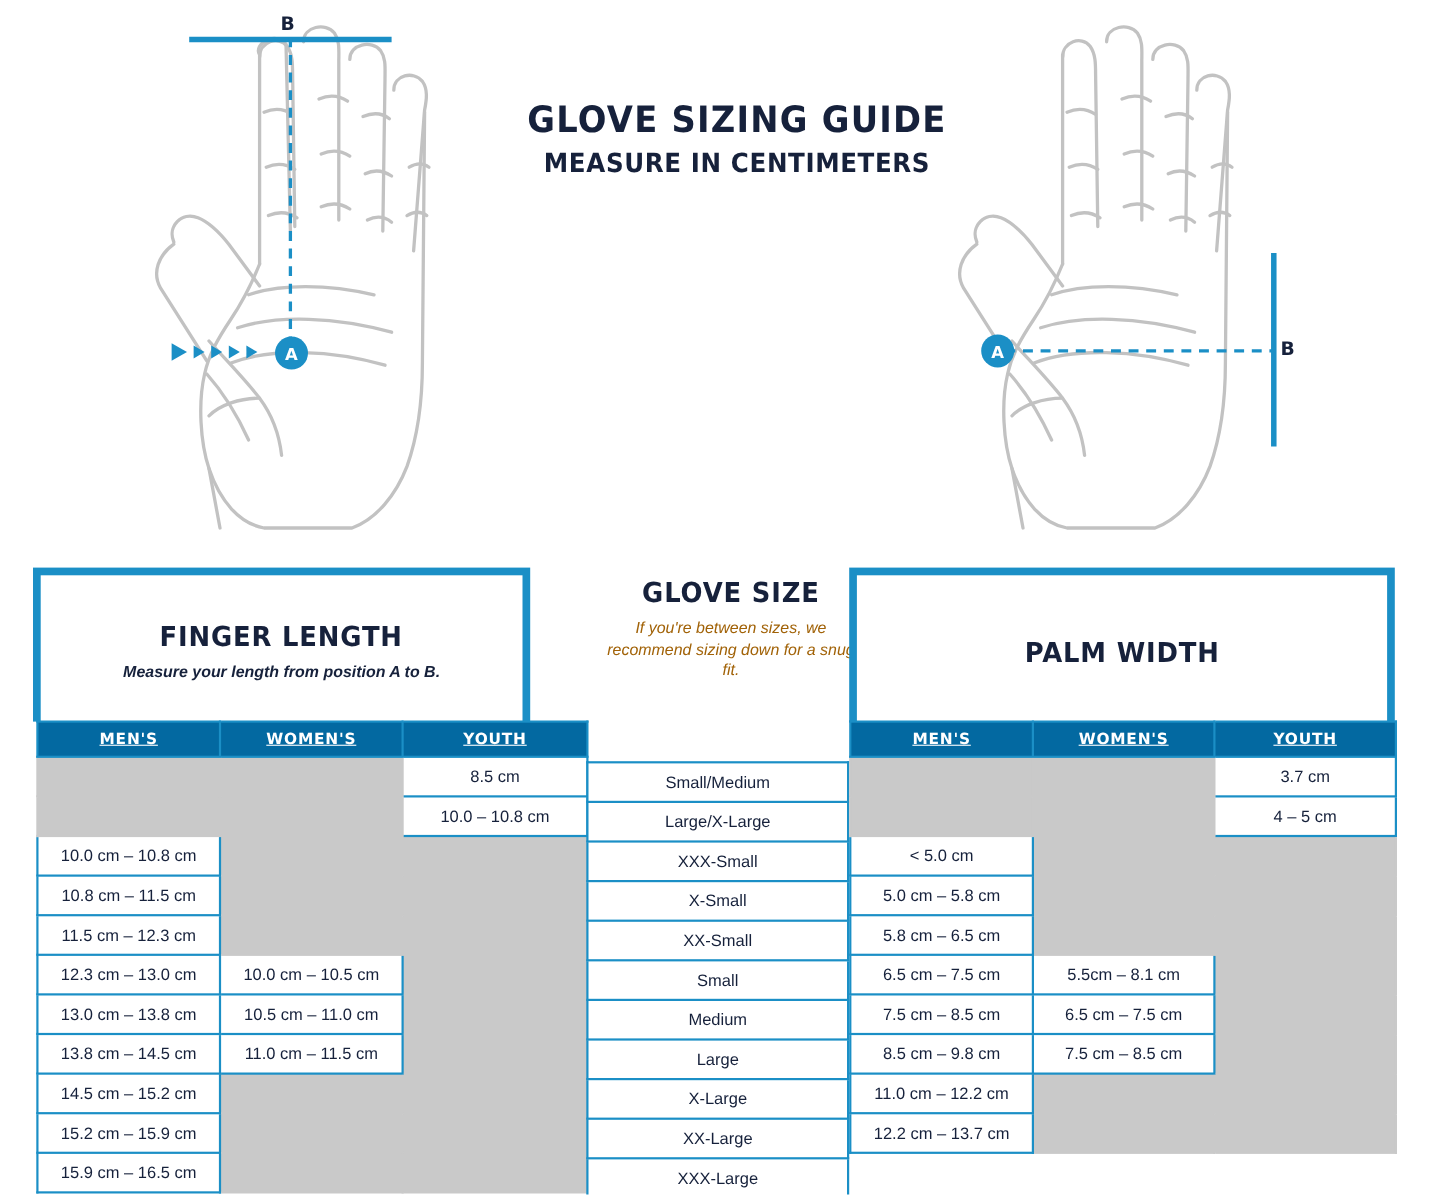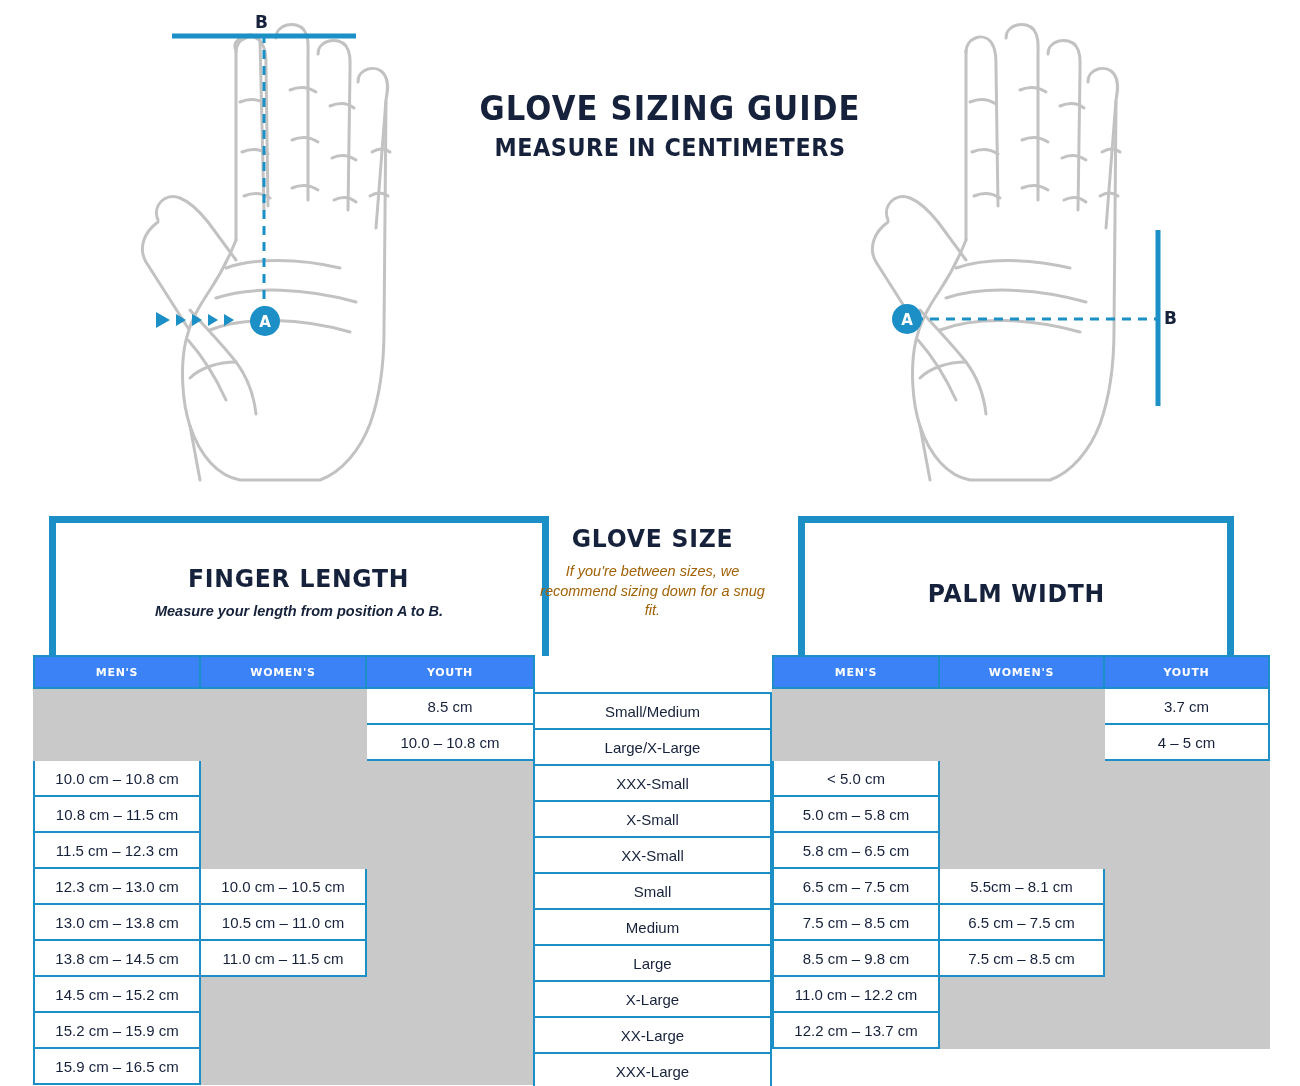--- a/index.html
+++ b/index.html
@@ -80,21 +80,21 @@
     color: #16213b;
     text-align: center;
     line-height: 1.35;
     margin-top: 9px;
     font-style: italic;
   }
 
   .mid-hdr {
     position: absolute;
     text-align: center;
-    left: 533px;
+    left: 545px;
     top: 524px;
     width: 239px;
   }
   .mid-hdr .hdr-title { font-size: 25px; }
   .mid-hdr .mid-desc {
     font-size: 14.5px;
     font-style: italic;
     line-height: 1.35;
     margin-top: 9px;
     color: #a16207;
@@ -110,28 +110,29 @@
     border: 2px solid #1b8fc6;
     text-align: center;
     font-size: 15px;
     color: #16213b;
     height: 34px;
     padding: 0;
     background: #ffffff;
     font-weight: normal;
   }
   .tbl th {
-    background: #3b82f6;
+    background: #0369a1;
     color: #ffffff;
     font-weight: bold;
-    font-size: 11px;
+    font-size: 14px;
     letter-spacing: 0.7px;
     height: 30px;
     border-color: #1b8fc6;
     font-family: "DejaVu Sans", sans-serif;
+    text-decoration: underline;
   }
   td.blank {
     background: #c9c9c9;
     border-color: #c9c9c9;
   }
 
   #table-left { left: 33px; top: 655px; width: 500px; }
   #table-mid  { left: 533px; top: 692px; width: 239px; }
   #table-right{ left: 772px; top: 655px; width: 496px; }
 
@@ -255,33 +256,33 @@
   <circle cx="19" cy="16" r="15" fill="#1b8fc6"></circle>
   <text x="19" y="22" font-family="DejaVu Sans, sans-serif" font-size="15" font-weight="bold" fill="#ffffff" text-anchor="middle">A</text>
 </svg>
 <div style="position:absolute;left:1164px;top:308px;font-family:'DejaVu Sans',sans-serif;font-size:17px;font-weight:bold;color:#16213b;">B</div>
 
 <div class="title-block">
   <div class="title-main">GLOVE SIZING GUIDE</div>
   <div class="title-sub">MEASURE IN CENTIMETERS</div>
 </div>
 
-<div class="hdr-box" style="left:49px;top:516px;width:500px;height:140px;">
+<div class="hdr-box" style="left:30px;top:516px;width:452px;height:140px;">
   <div class="hdr-inner">
     <div class="hdr-title">FINGER LENGTH</div>
     <div class="hdr-desc">Measure your length from position A to B.</div>
   </div>
 </div>
 
 <div class="mid-hdr">
   <div class="hdr-title">GLOVE SIZE</div>
   <div class="mid-desc">If you're between sizes, we recommend sizing down for a snug fit.</div>
 </div>
 
-<div class="hdr-box" style="left:798px;top:516px;width:436px;height:140px;">
+<div class="hdr-box" style="left:772px;top:516px;width:496px;height:140px;">
   <div class="hdr-inner">
     <div class="hdr-title">PALM WIDTH</div>
   </div>
 </div>
 
 <table class="tbl" id="table-left">
   <colgroup>
       <col class="c1">
       <col class="c2">
       <col class="c3">

